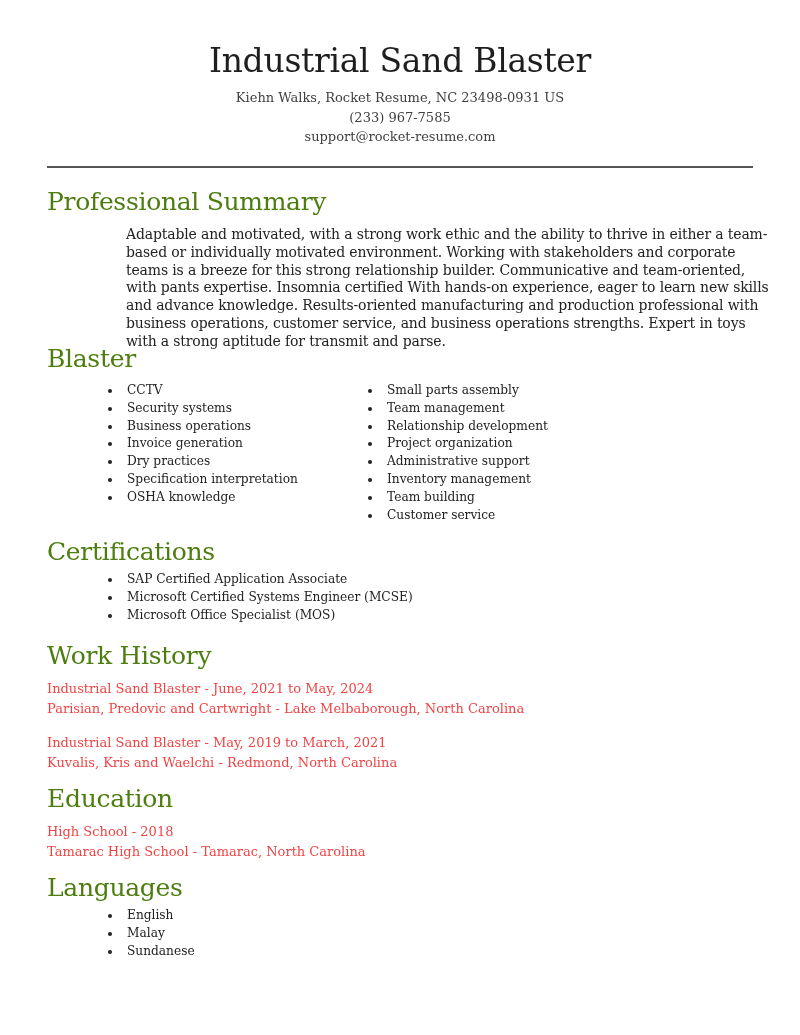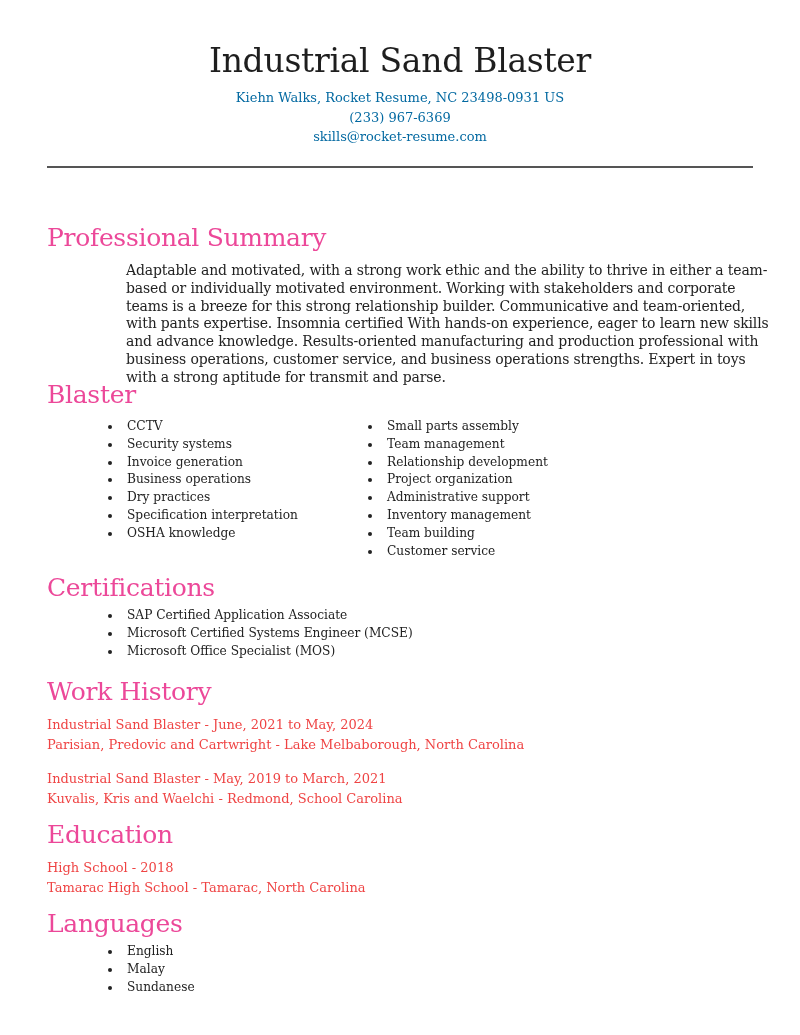--- a/index.html
+++ b/index.html
@@ -13,35 +13,34 @@
     .page { position: absolute; left: 0; top: 0; width: 732px; height: 1035px; }
 
     .header { position: absolute; left: 0; top: 38px; width: 800px; text-align: center; }
     .name {
       font-size: 33px;
       font-weight: normal;
       color: #1e1e1e;
       letter-spacing: -0.3px;
       line-height: 46px;
     }
-    .contact { margin-top: 4px; font-size: 13px; line-height: 19.5px; color: #0369a1; text-align: center; }
+    .contact { margin-top: 4px; font-size: 13px; line-height: 19.5px; color: #404040; text-align: center; }
 
     .divider {
       position: absolute; left: 47px; top: 166px; width: 706px; height: 2px;
       background: #555555;
     }
 
     .section { position: absolute; left: 47px; width: 706px; }
     .section-title {
       font-size: 25px;
       font-weight: normal;
-      color: #ec4899;
+      color: #4d7c0f;
       line-height: 32px;
       letter-spacing: -0.3px;
-      margin-top: 36px;
     }
     .body-text {
       margin-left: 79px;
       font-size: 14px;
       line-height: 17.8px;
       color: #222;
       letter-spacing: -0.15px;
     }
     .summary { margin-top: 8px; width: 650px; }
 
@@ -71,40 +70,40 @@
   </style>
 </head>
 <body>
 
 <div class="page">
 
   <div class="header">
     <h1 class="name">Industrial Sand Blaster</h1>
     <div class="contact">
       <div>Kiehn Walks, Rocket Resume, NC 23498-0931 US</div>
-      <div>(233) 967-6369</div>
-      <div>skills@rocket-resume.com</div>
+      <div>(233) 967-7585</div>
+      <div>support@rocket-resume.com</div>
     </div>
   </div>
 
   <div class="divider"></div>
 
   <section class="section" style="top:186px;">
     <h2 class="section-title">Professional Summary</h2>
     <p class="body-text summary">Adaptable and motivated, with a strong work ethic and the ability to thrive in either a team-based or individually motivated environment. Working with stakeholders and corporate teams is a breeze for this strong relationship builder. Communicative and team-oriented, with pants expertise. Insomnia certified With hands-on experience, eager to learn new skills and advance knowledge. Results-oriented manufacturing and production professional with business operations, customer service, and business operations strengths. Expert in toys with a strong aptitude for transmit and parse.</p>
   </section>
 
   <section class="section" style="top:343px;">
     <h2 class="section-title">Blaster</h2>
     <div class="skills-cols">
       <ul class="bullets">
         <li>CCTV</li>
         <li>Security systems</li>
+        <li>Business operations</li>
         <li>Invoice generation</li>
-        <li>Business operations</li>
         <li>Dry practices</li>
         <li>Specification interpretation</li>
         <li>OSHA knowledge</li>
       </ul>
       <ul class="bullets">
         <li>Small parts assembly</li>
         <li>Team management</li>
         <li>Relationship development</li>
         <li>Project organization</li>
         <li>Administrative support</li>
@@ -126,21 +125,21 @@
 
   <section class="section" style="top:640px;">
     <h2 class="section-title">Work History</h2>
     <div class="entries">
       <div class="entry">
         <div>Industrial Sand Blaster - June, 2021 to May, 2024</div>
         <div>Parisian, Predovic and Cartwright - Lake Melbaborough, North Carolina</div>
       </div>
       <div class="entry">
         <div>Industrial Sand Blaster - May, 2019 to March, 2021</div>
-        <div>Kuvalis, Kris and Waelchi - Redmond, School Carolina</div>
+        <div>Kuvalis, Kris and Waelchi - Redmond, North Carolina</div>
       </div>
     </div>
   </section>
 
   <section class="section" style="top:783px;">
     <h2 class="section-title">Education</h2>
     <div class="entries">
       <div class="entry">
         <div>High School - 2018</div>
         <div>Tamarac High School - Tamarac, North Carolina</div>

